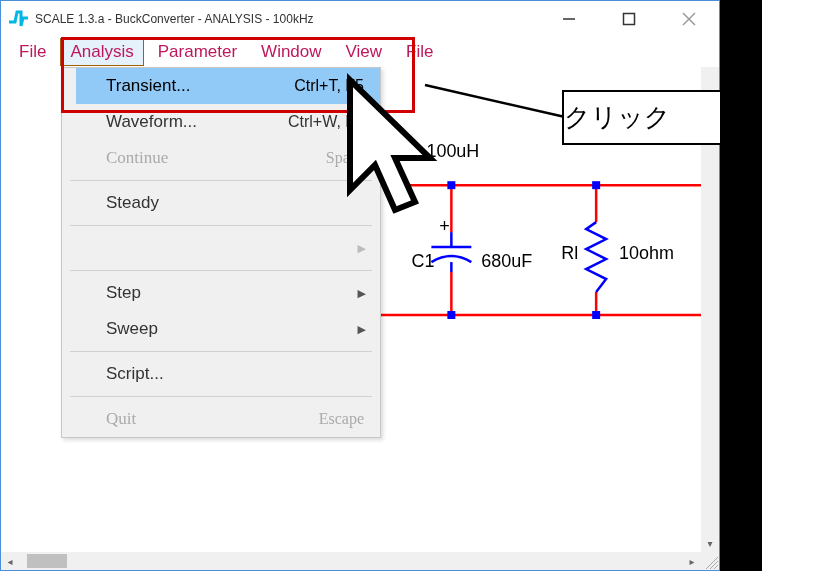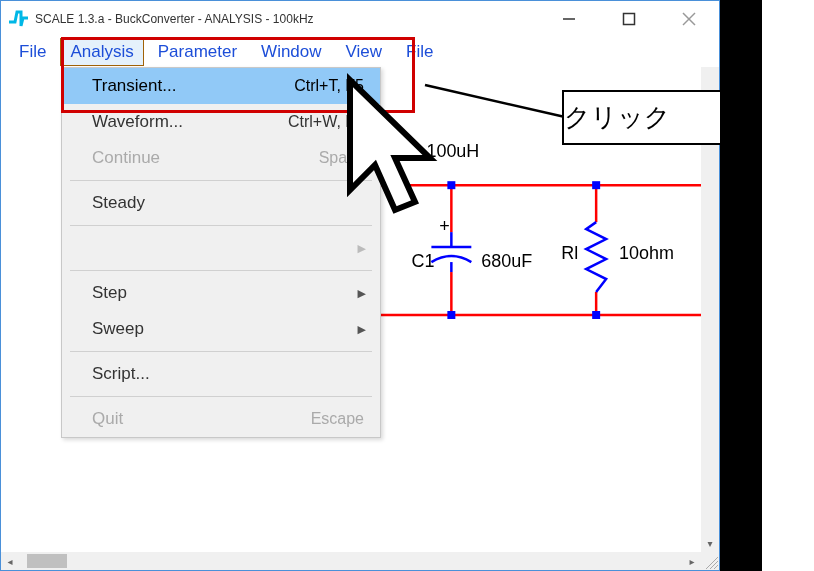--- a/index.html
+++ b/index.html
@@ -53,21 +53,21 @@
     .menu-bar {
       height: 30px;
       padding: 0 8px;
       display: flex;
       align-items: center;
       gap: 4px;
       border-bottom: 1px solid transparent;
     }
     .menu-item {
       padding: 4px 10px;
-      color: #1d4ed8;
+      color: #be185d;
       font-size: 17px;
     }
     .menu-item.open {
       background: #e5f1fb;
       border: 1px solid #a16207;
       padding: 3px 9px;
     }
     .content-area {
       position: absolute;
       top: 66px;
@@ -98,26 +98,27 @@
       pointer-events: none;
     }
     .dd-row {
       display: flex;
       align-items: center;
       height: 36px;
       padding: 0 16px 0 30px;
       font-size: 17px;
       color: #333;
       position: relative;
+      margin-left: 14px;
     }
     .dd-row.highlight {
       background: #91c9f7;
       color: #000;
     }
-    .dd-row.disabled { color: #aaa; }
+    .dd-row.disabled { color: #aaa; font-family: Liberation Serif, serif; }
     .dd-label { flex: 1; }
     .dd-shortcut { color: inherit; font-size: 16px; }
     .dd-row.disabled .dd-shortcut { color: #aaa; }
     .dd-arrow {
       position: absolute;
       right: 14px;
       font-size: 11px;
       color: #555;
     }
     .dd-row.disabled .dd-arrow { color: #bbb; }

